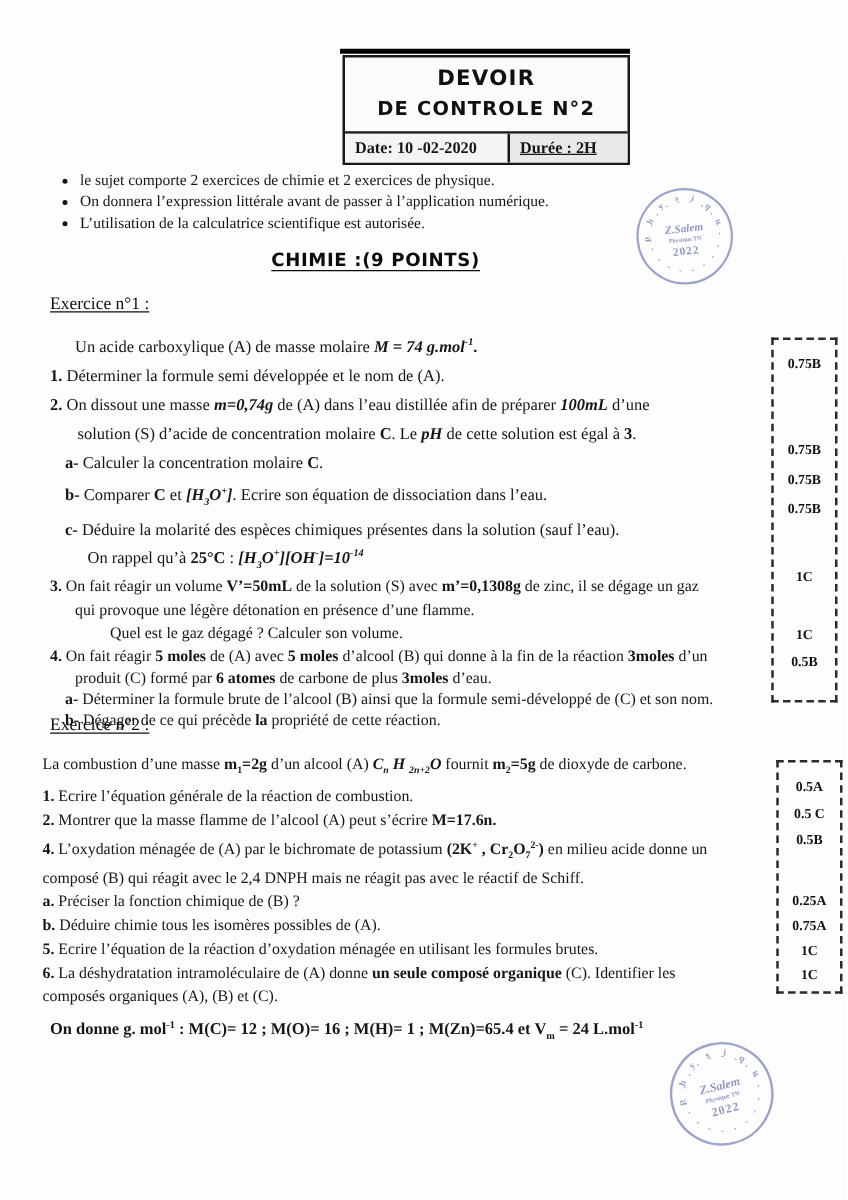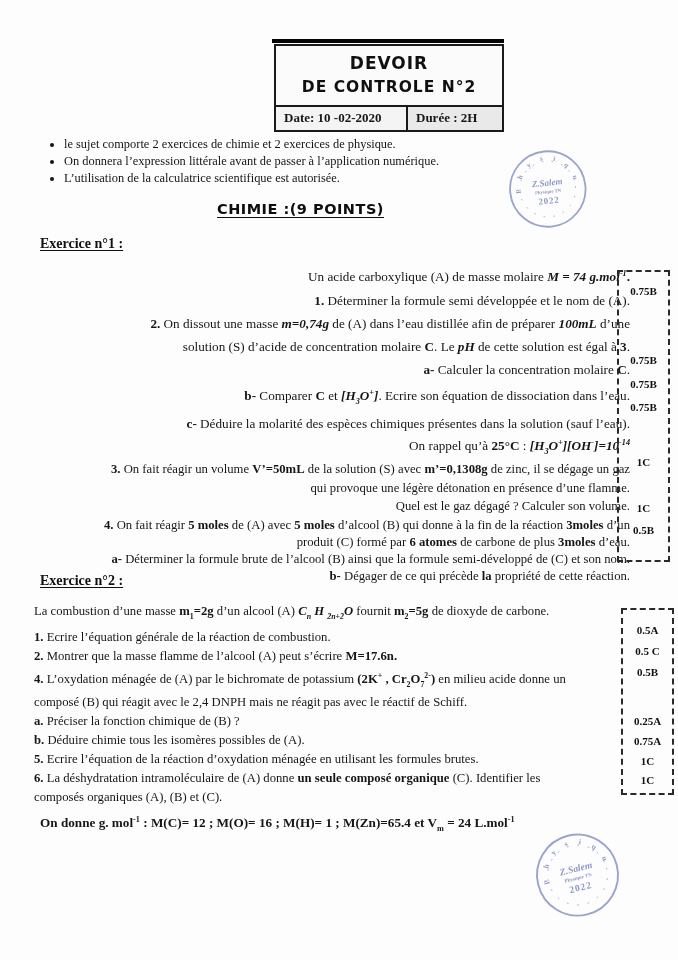--- a/index.html
+++ b/index.html
@@ -9,45 +9,45 @@
   }
   
   .topbar{position:absolute;left:272px;top:39px;width:232px;height:4px;background:#050505;}
   .header-box{position:absolute;left:274px;top:44px;width:226px;border:2px solid #1a1a1a;background:#fbfbfb;}
   .title1,.title2{text-align:center;font-family:"DejaVu Sans",sans-serif;font-weight:bold;color:#101010;}
   .title1{font-size:17px;padding-top:7px;letter-spacing:1px;}
   .title2{font-size:15.5px;padding:5px 0 9px 0;letter-spacing:1px;}
   .meta-row{display:flex;border-top:2px solid #1a1a1a;font-size:13px;font-weight:bold;}
   .meta-row .cell{padding:3px 6px 4px 8px;white-space:nowrap;}
   .cell.date{width:116px;border-right:2px solid #1a1a1a;background:#f4f4f4;}
-  .cell.duree{flex:1;background:#e9e9e9;}
+  .cell.duree{flex:1;background:#e9e9e9;text-decoration:underline;}
   
   .instructions{position:absolute;left:42px;top:136px;margin:0;padding-left:22px;width:480px;}
   .instructions li{font-size:12.4px;line-height:17px;color:#141414;}
   
   .stamp{position:absolute;opacity:.85;}
   .stamp1{left:507px;top:148px;transform:rotate(-6deg);}
   .stamp2{left:534px;top:831px;transform:rotate(-14deg);}
   .stamp svg text{font-family:"Liberation Serif",serif;fill:#7c89ba;}
   .st-name{font-size:11px;font-style:italic;font-weight:bold;}
   .st-sub{font-size:5.8px;font-weight:bold;}
   .st-year{font-size:11px;font-weight:bold;letter-spacing:1px;}
   .ring-text{font-size:8.5px;font-weight:bold;letter-spacing:5px;fill:#8a96c3;}
   
   .section-title{
     position:absolute;left:217px;top:201px;font-family:"DejaVu Sans",sans-serif;
     font-weight:bold;font-size:14.5px;letter-spacing:.5px;color:#0d0d0d;
     text-decoration:underline;text-underline-offset:3px;
   }
-  .ex-title{position:absolute;left:40px;font-weight:bold;font-size:14px;
+  .ex-title{position:absolute;left:40px;font-weight:normal;font-size:14px;
     text-decoration:underline;text-underline-offset:2px;color:#101010;}
   .t1{top:236px;} .t2{top:573px;}
   
   .body{position:absolute;}
-  .ex1{left:40px;top:262px;width:590px;font-size:13.2px;text-align:right;}
+  .ex1{left:40px;top:262px;width:590px;font-size:13.2px;}
   .ex2{left:34px;top:600px;width:606px;font-size:12.7px;}
   .line{white-space:nowrap;line-height:23px;}
   .ex2 .line{line-height:19px;}
   .lh24{line-height:24px!important;} .lh23{line-height:23px!important;}
   .lh22{line-height:22px!important;} .lh20{line-height:20px!important;text-align:right;}
   .lh19{line-height:19px!important;} .lh18{line-height:18px!important;}
   .lh17{line-height:17px!important;} .lh16{line-height:16px!important;}
   .ind{padding-left:20px;} .sub{padding-left:12px;} .cont{padding-left:22px;}
   .cont2{padding-left:20px;} .rappel{padding-left:30px;} .quel{padding-left:48px;}
   .t{font-size:12.7px;}

